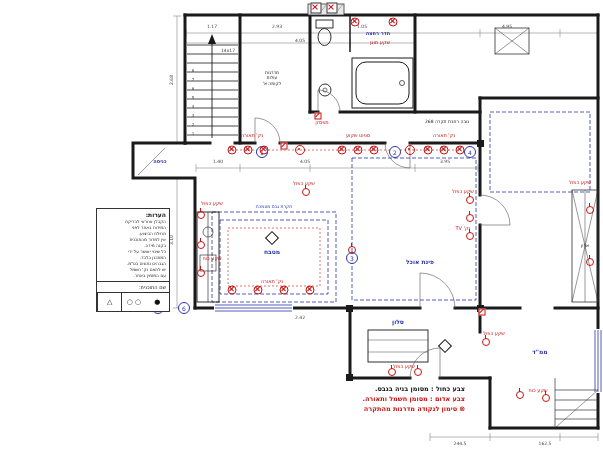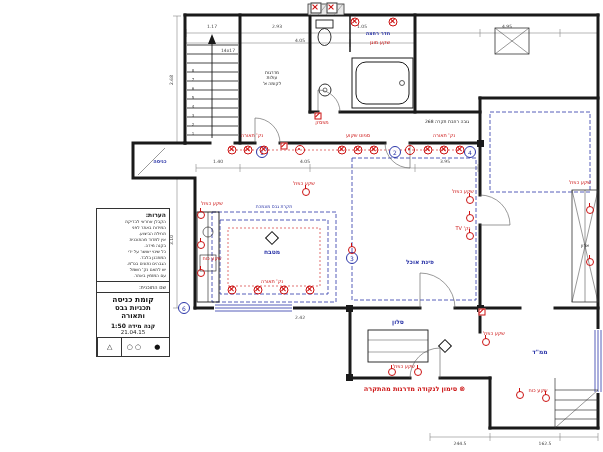--- a/index.html
+++ b/index.html
@@ -300,36 +300,35 @@
           <div class="tb-note-line">כל שינוי יאושר על ידי</div>
           <div class="tb-note-line">המתכנן בלבד.</div>
           <div class="tb-note-line">הגבהים נתונים בס"מ.</div>
           <div class="tb-note-line">יש לתאם נק' חשמל</div>
           <div class="tb-note-line">עם המזמין באתר.</div>
         </div>
     </div>
     <div class="tb-section">
       <div class="tb-name-label">שם התוכנית:</div>
     </div>
-    <div class="tb-section">
-      <div class="tb-project">קומת כניסה</div>
-      <div class="tb-sheet">תכניות גבס</div>
-      <div class="tb-sheet">ותאורה</div>
-      <div class="tb-scale">קנה מידה 1:50</div>
-      <div class="tb-date">21.04.15</div>
-    </div>
     <div class="tb-section" id="tb-symbols">
         <div class="tb-symcell">●</div>
         <div class="tb-symcell">○ ○</div>
         <div class="tb-symcell">△</div>
       </div>
   </div>
 
   <div id="legend">
     <div id="legend-items">
+        <div class="legend-item black">
+          <span>צבע כחול : מסומן בניה בגבס.</span>
+        </div>
+        <div class="legend-item red">
+          <span>צבע אדום : מסומן חשמל ותאורה.</span>
+        </div>
         <div class="legend-item red">
           <span class="legend-sym">⊗</span>
           <span>סימון לנקודה מדרגות מהתקרה</span>
         </div>
       </div>
   </div>
 
 </div>
 
 </body></html>

